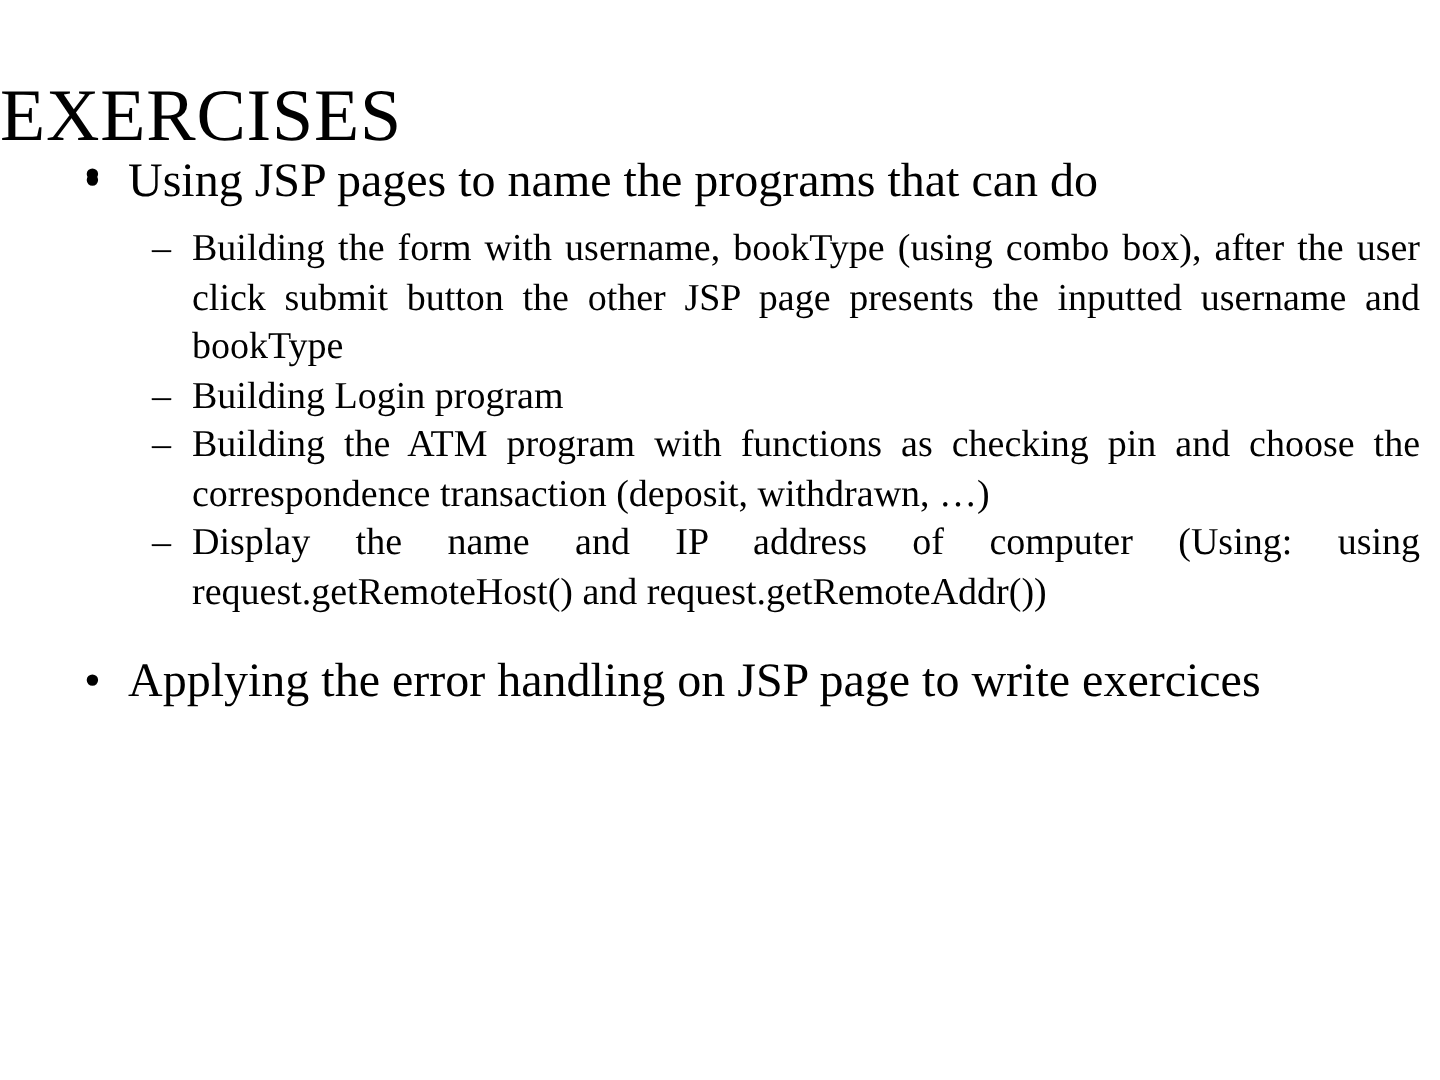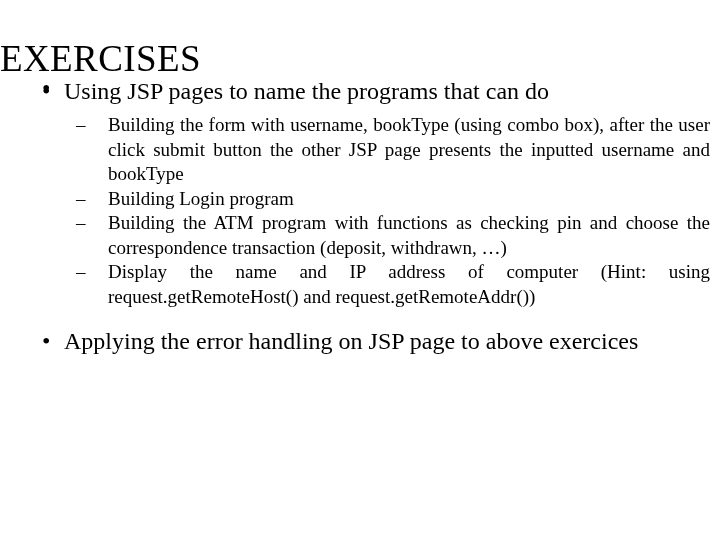--- a/index.html
+++ b/index.html
@@ -74,21 +74,20 @@
     position: absolute;
     left: 46px;
     top: 0;
     font-size: 19px;
     line-height: 24.5px;
   }
   .lvl2 .lvl2-text {
     display: block;
     text-align: justify;
     text-align-last: left;
-    margin-left: 12px;
   }
   .lvl2.nowrap .lvl2-text {
     text-align: right;
   }
   .gap-sm { height: 3px; }
   .gap-lg { height: 16px; }
 </style>
 </head>
 <body style="background: rgb(255, 255, 255); color: rgb(0, 0, 0);">
 
@@ -123,26 +122,26 @@
         <span class="lvl2-text">Building Login program</span>
       </div>
 
       <div class="lvl2">
         <span class="marker">–</span>
         <span class="lvl2-text">Building the ATM program with functions as checking pin and choose the correspondence transaction (deposit, withdrawn, …)</span>
       </div>
 
       <div class="lvl2">
         <span class="marker">–</span>
-        <span class="lvl2-text">Display the name and IP address of computer (Hint: using request.getRemoteHost() and request.getRemoteAddr())</span>
+        <span class="lvl2-text">Display the name and IP address of computer (Using: using request.getRemoteHost() and request.getRemoteAddr())</span>
       </div>
 
     </div>
 
     <div class="gap-lg"></div>
 
     <div class="lvl1 justify">
       <span class="marker">•</span>
-      <span class="lvl1-text">Applying the error handling on JSP page to above exercices</span>
+      <span class="lvl1-text">Applying the error handling on JSP page to write exercices</span>
     </div>
 
   </div>
 </div>
 
 </body></html>

